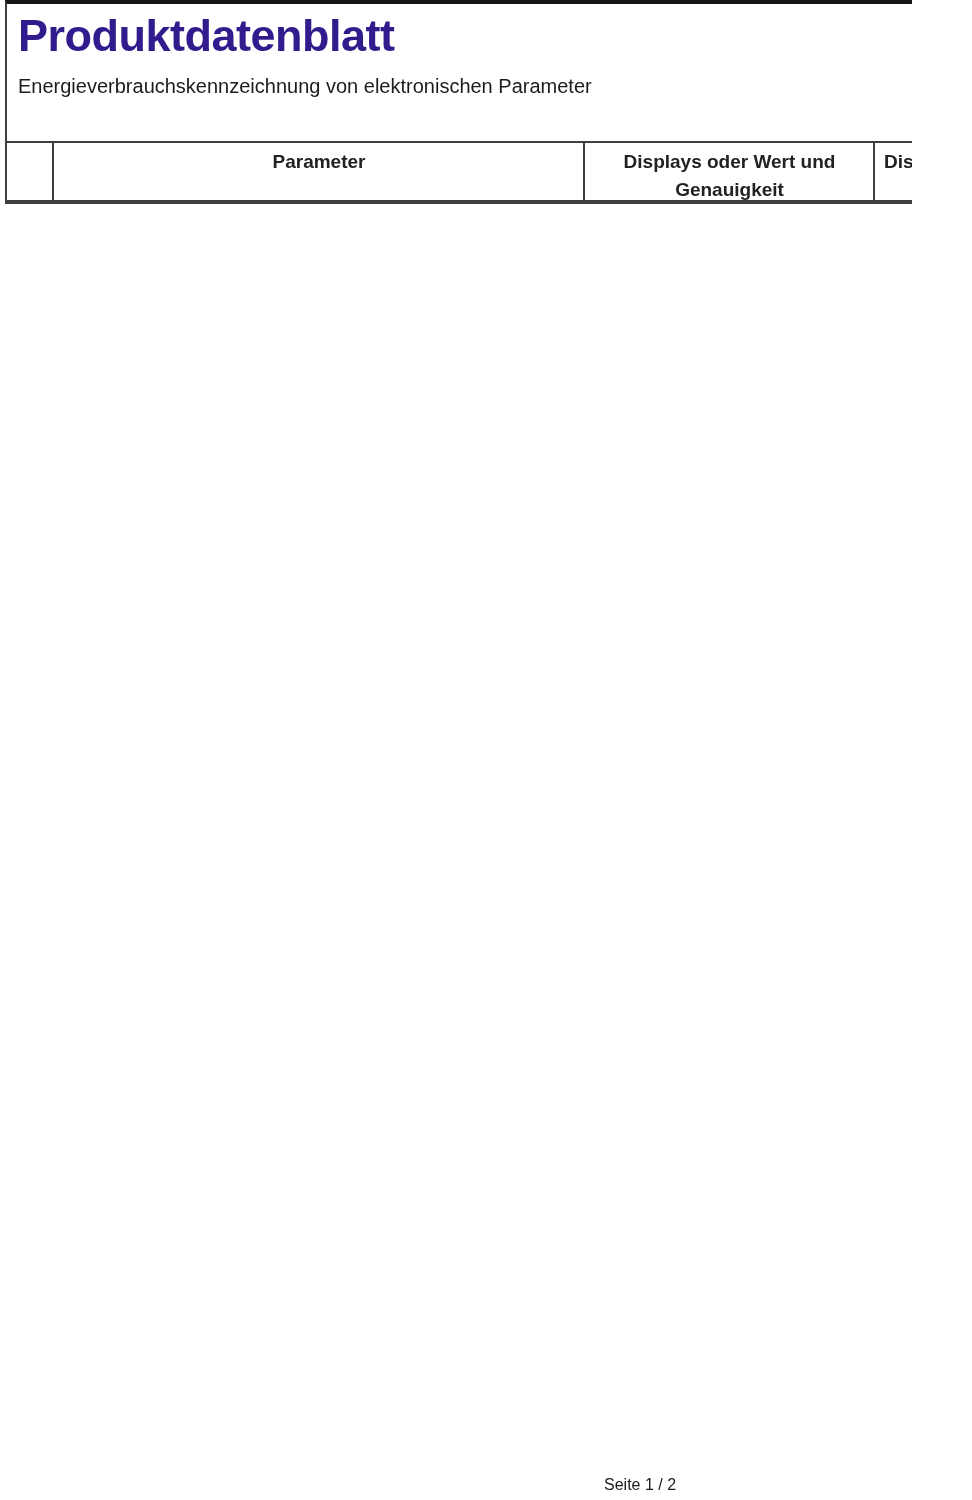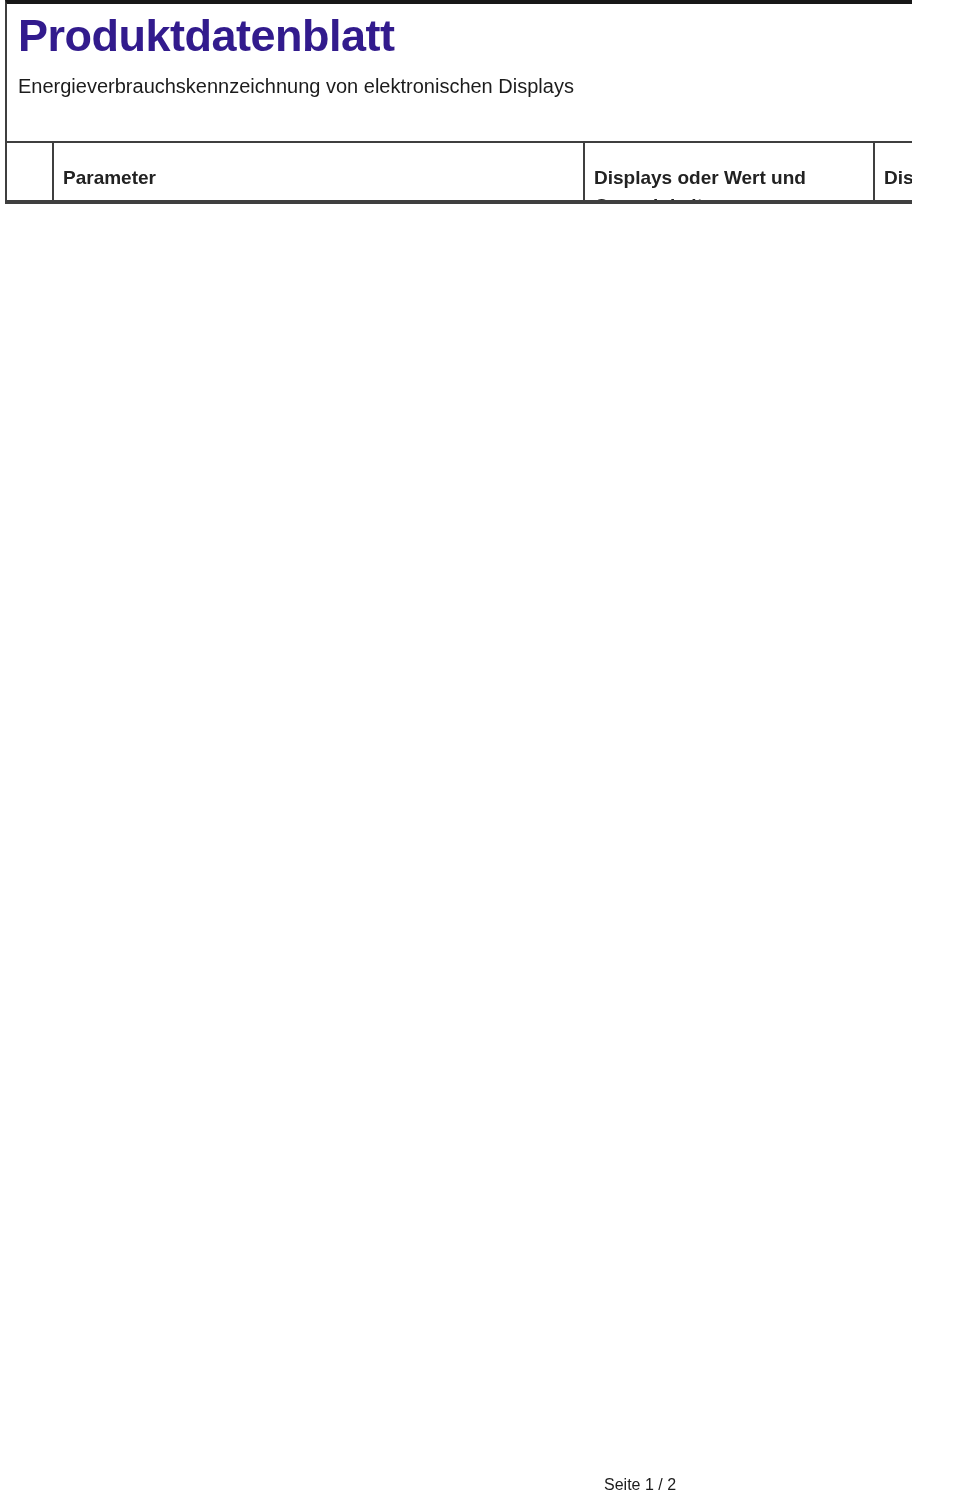--- a/index.html
+++ b/index.html
@@ -25,37 +25,37 @@
     box-sizing:border-box; padding:2px 8px 0 9px; font-size:19px; line-height:28px;
     white-space:pre-line; overflow:hidden;
   }
   .c-num   { flex:0 0 47px; text-align:right; padding:2px 5px 0 2px; border-right:2px solid #3f3f3f; }
   .c-param { flex:0 0 531px; border-right:2px solid #3f3f3f; }
   .c-value { flex:0 0 290px; border-right:2px solid #3f3f3f; }
   .c-value.al { text-align:left; }
   .c-unit  { flex:1 1 auto; }
 
   .header-row { font-weight:bold; }
-  .header-row .cell { padding-top:21px; }
+  .header-row .cell { padding-top:5px;text-align:center; }
 
   .page-footer {
     position:absolute; top:1476px; right:8px; width:300px;
     text-align:left; font-size:16px; color:#1c1c1c;
   }
 </style>
 </head>
 <body>
 
 <div class="page">
   <div class="sheet">
 
     <div class="title-block">
       <div class="doc-title" style="color: rgb(50, 27, 141);">Produktdatenblatt</div>
       <div class="doc-subtitle">
-        <div>Energieverbrauchskennzeichnung von elektronischen Displays</div>
+        <div>Energieverbrauchskennzeichnung von elektronischen Parameter</div>
       </div>
     </div>
 
     <div>
       <div class="row header-row" style="height:59px">
         <div class="cell c-num"></div>
         <div class="cell c-param">Parameter</div>
         <div class="cell c-value al">Displays oder Wert und
 Genauigkeit</div>
         <div class="cell c-unit">Displays</div>

